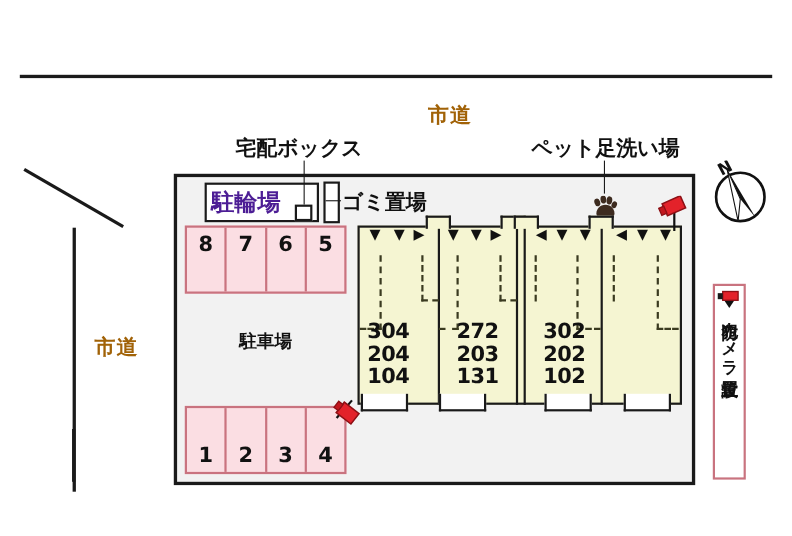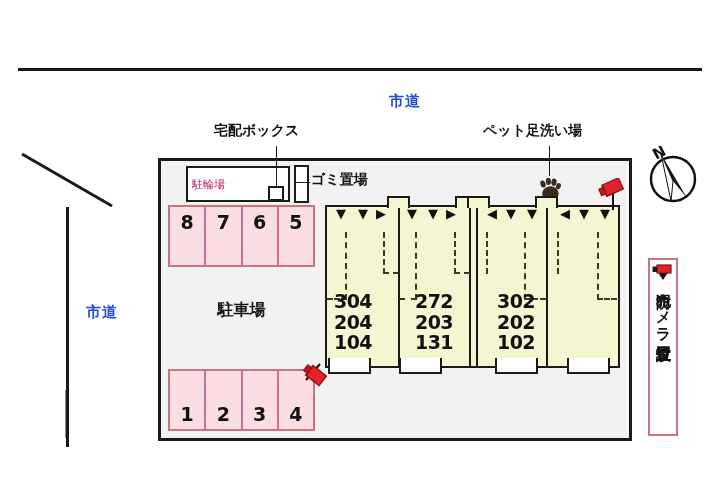--- a/index.html
+++ b/index.html
@@ -19,23 +19,23 @@
     overflow: hidden;
   }
   .abs { position: absolute; }
 
   
   .road-line-top {
     left: 18px; top: 68px; width: 684px; height: 0;
     border-top: 3px solid #1a1a1a;
   }
   .road-label {
-    color: #1d4ed8;
+    color: #a16207;
     font-weight: bold;
-    font-size: 15px;
+    font-size: 19px;
     letter-spacing: 1px;
     white-space: nowrap;
   }
   .boundary-diag-top {
     left: 20px; top: 152px; width: 140px; height: 56px;
   }
   .boundary-left-vert {
     left: 66px; top: 207px; width: 0; height: 240px;
     border-left: 3px solid #1a1a1a;
   }
@@ -56,21 +56,21 @@
     left: 186px; top: 166px; width: 104px; height: 36px;
     background: #ffffff;
     border: 2px solid #1a1a1a;
     box-sizing: border-box;
     display: flex;
     align-items: center;
     justify-content: flex-start;
     padding-left: 4px;
   }
   .bike-park-label {
-    font-size: 11px; font-weight: normal; color: #be185d;
+    font-size: 21px; font-weight: bold; color: #4c1d95;
     white-space: nowrap;
   }
   .delivery-box {
     left: 268px; top: 186px; width: 16px; height: 15px;
     background: #ffffff;
     border: 2px solid #1a1a1a;
     box-sizing: border-box;
   }
   .delivery-leader {
     left: 276px; top: 146px; width: 0; height: 42px;
@@ -81,21 +81,21 @@
     background: #ffffff;
     border: 2px solid #1a1a1a;
     box-sizing: border-box;
   }
   .trash-leader {
     left: 296px; top: 182px; width: 14px; height: 0;
     border-top: 1.5px solid #1a1a1a;
   }
 
   .callout {
-    font-size: 14px; font-weight: bold; color: #111;
+    font-size: 19px; font-weight: bold; color: #111;
     white-space: nowrap;
   }
 
   
   .parking-block {
     background: #fbdee3;
     border: 2px solid #c9737f;
     box-sizing: border-box;
     display: flex;
   }
@@ -344,21 +344,21 @@
       <div class="unit-num">104</div>
     </div>
   </div>
   <div class="unit-col" style="left:399px; width:70px;">
     <div class="unit-stack">
       <div class="unit-num">272</div>
       <div class="unit-num">203</div>
       <div class="unit-num">131</div>
     </div>
   </div>
-  <div class="unit-col" style="left:461px; width:70px;padding-left:40px;">
+  <div class="unit-col" style="left:478px; width:70px;">
     <div class="unit-stack">
       <div class="unit-num">302</div>
       <div class="unit-num">202</div>
       <div class="unit-num">102</div>
     </div>
   </div>
 
   <svg class="cam-icon" style="left:596px; top:178px;" width="34" height="34" viewBox="0 0 34 34">
     <line x1="17" y1="12" x2="17" y2="32" stroke="#111" stroke-width="2"></line>
     <g transform="rotate(-24 17 10)">

